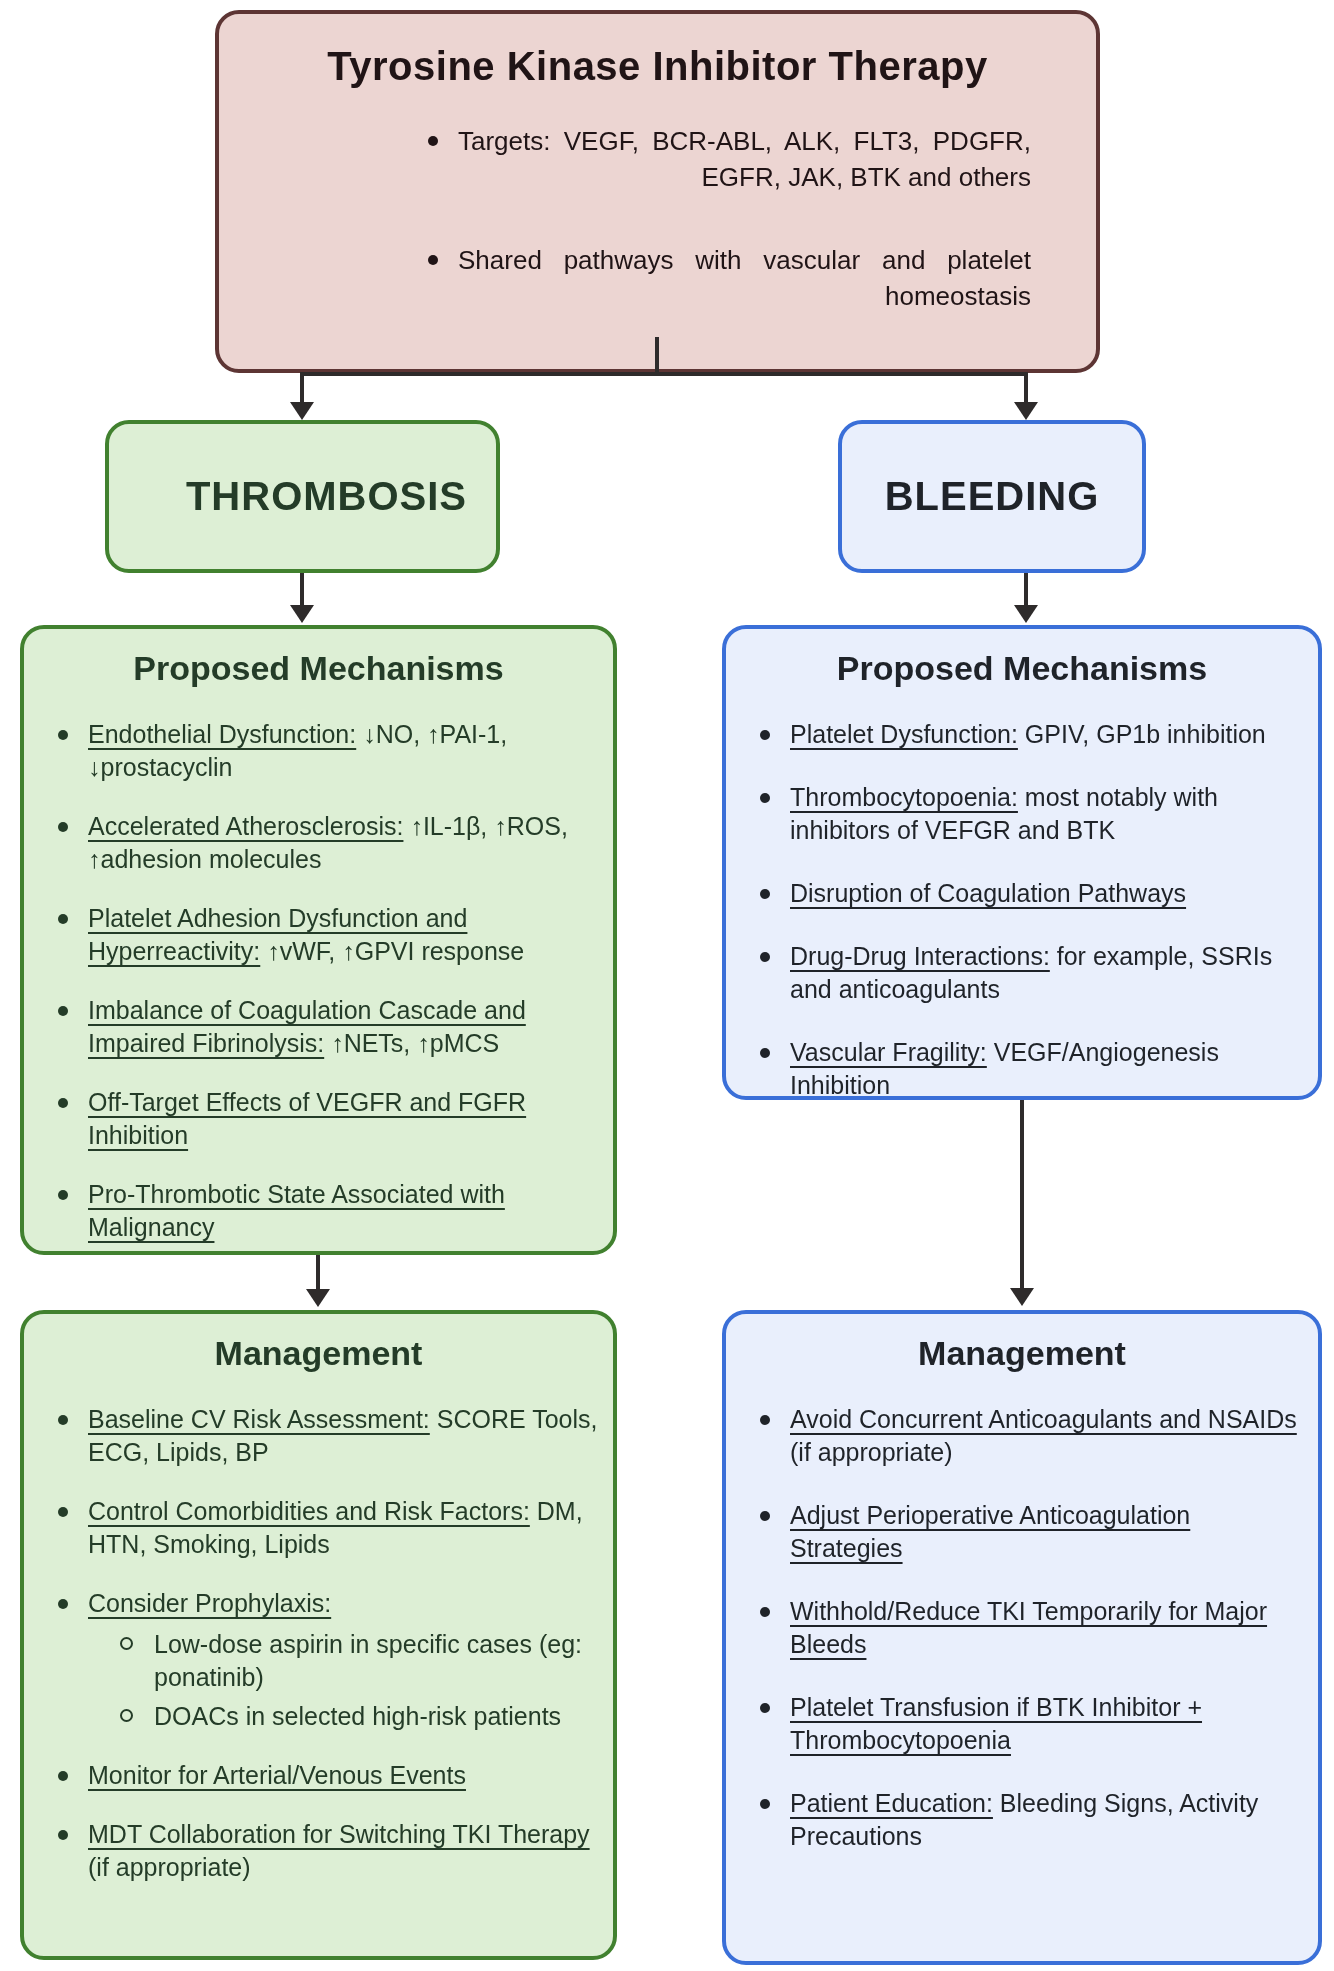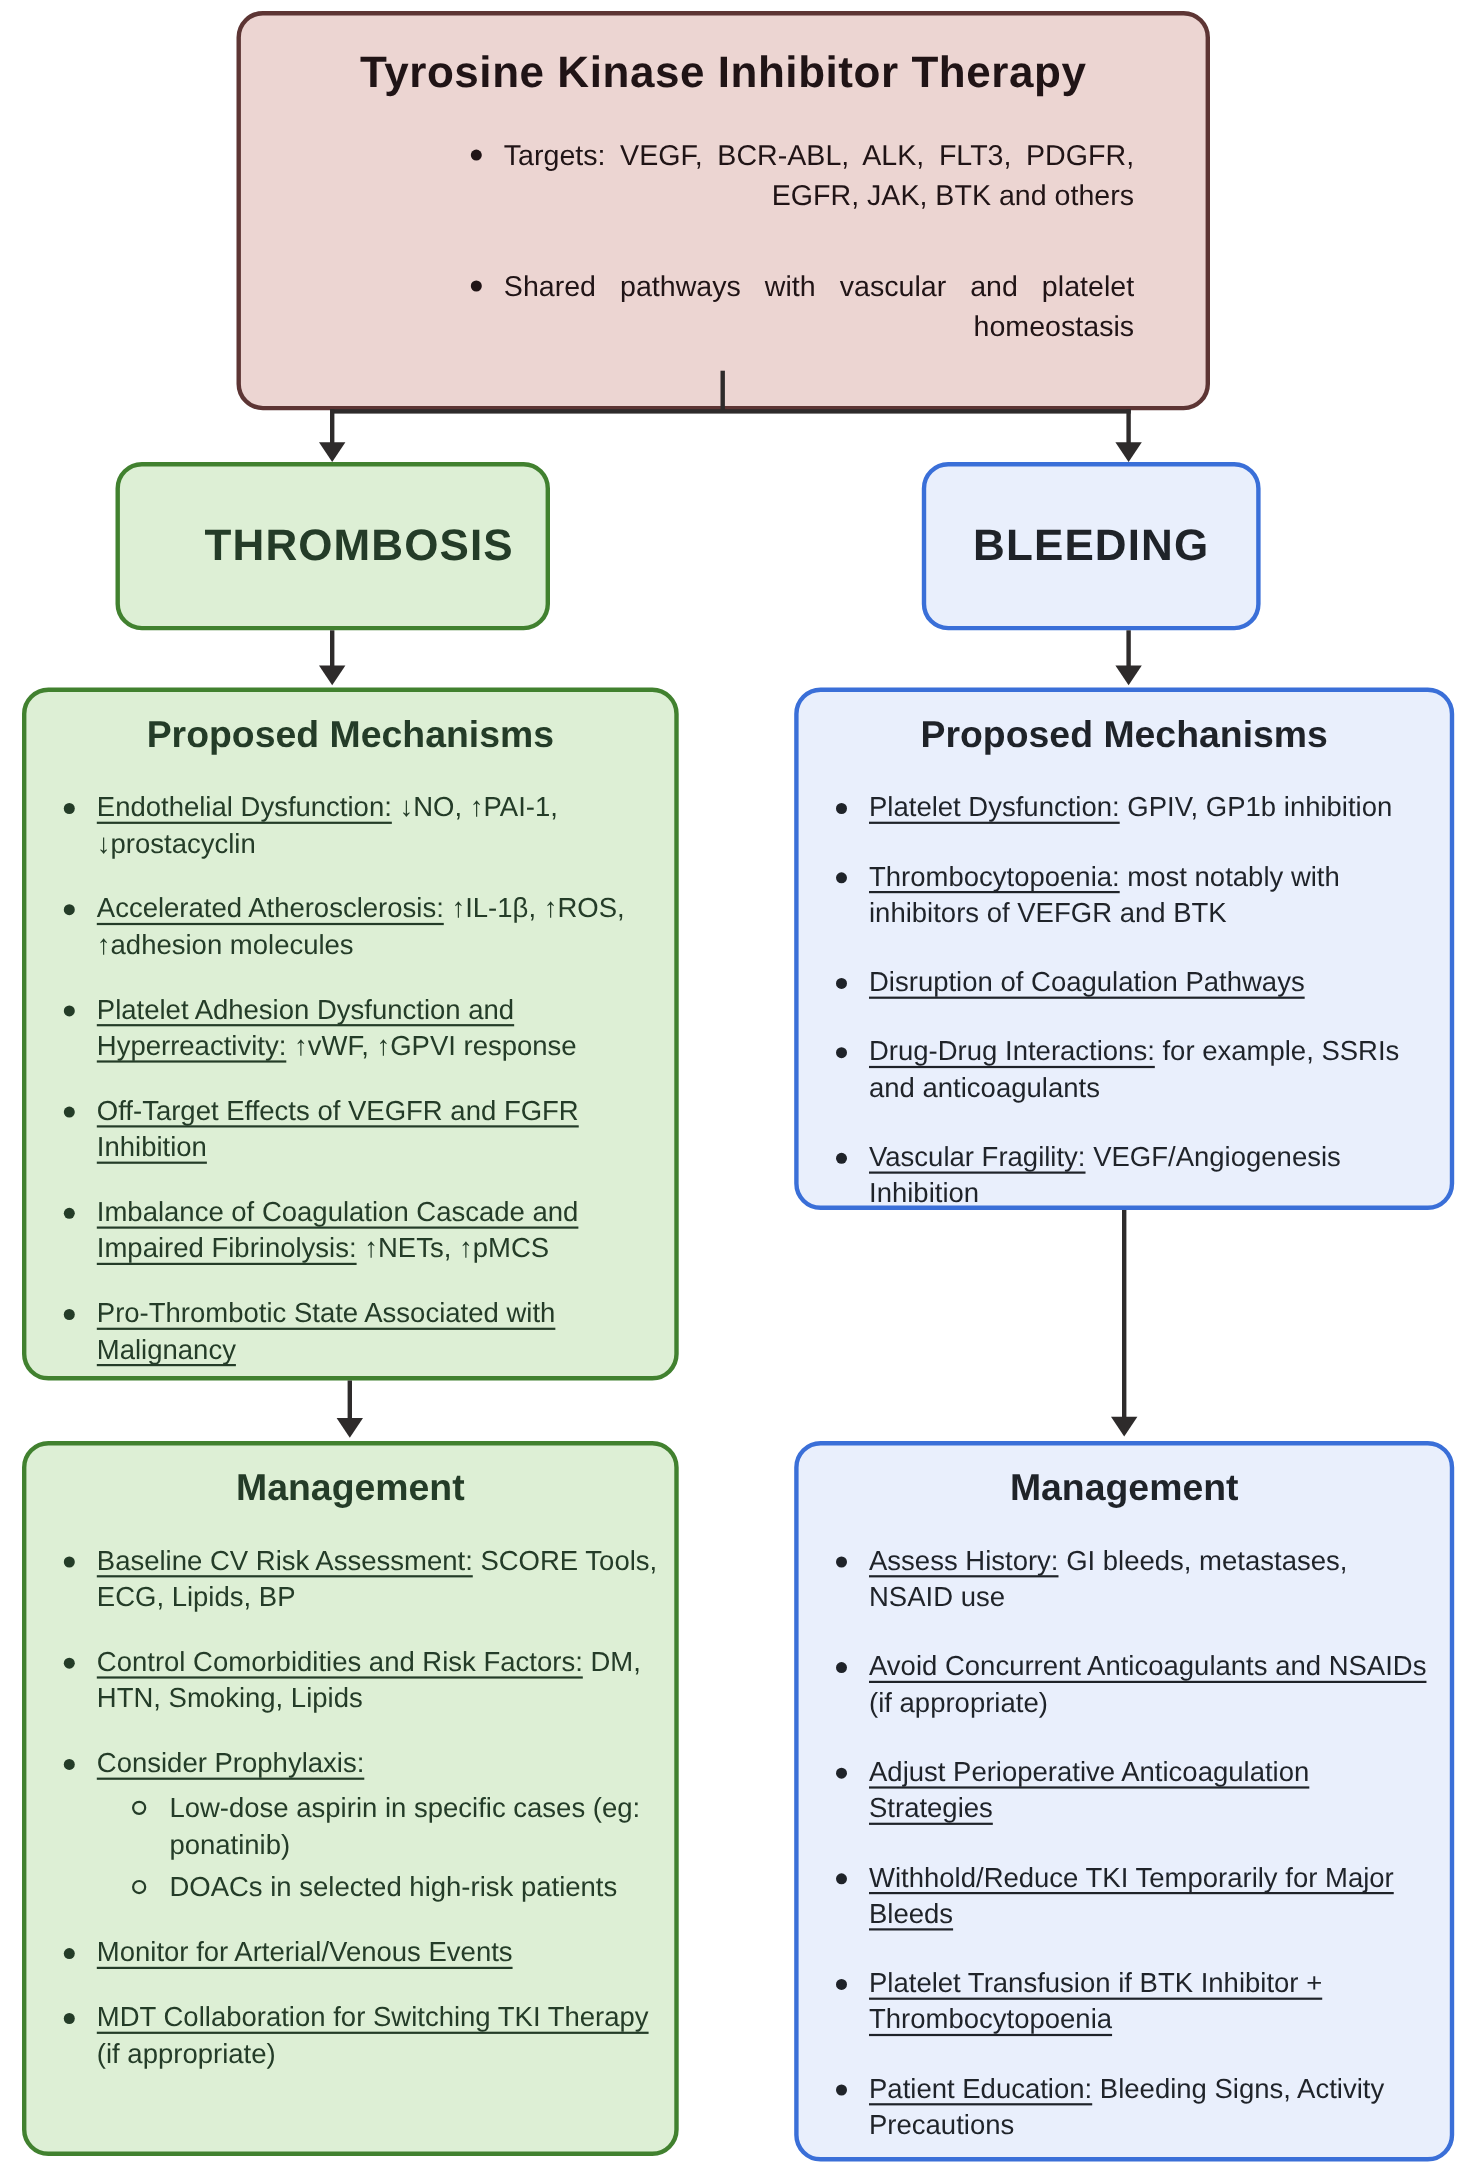--- a/index.html
+++ b/index.html
@@ -74,22 +74,22 @@
   <div class="ahead" style="left:290px;top:605px;"></div>
   <div class="conn v" style="left:1024px;top:573px;height:34px;"></div>
   <div class="ahead" style="left:1014px;top:605px;"></div>
 
   <div class="box green" style="left:20px;top:625px;width:597px;height:630px;">
     <div class="box-title">Proposed Mechanisms</div>
     <ul class="blist">
       <li><span class="u">Endothelial Dysfunction:</span><span> ↓NO, ↑PAI-1, ↓prostacyclin</span></li>
       <li><span class="u">Accelerated Atherosclerosis:</span><span> ↑IL-1β, ↑ROS, ↑adhesion molecules</span></li>
       <li><span class="u">Platelet Adhesion Dysfunction and Hyperreactivity:</span><span> ↑vWF, ↑GPVI response</span></li>
+      <li><span class="u">Imbalance of Coagulation Cascade and Impaired Fibrinolysis:</span><span> ↑NETs, ↑pMCS</span></li>
       <li><span class="u">Off-Target Effects of VEGFR and FGFR Inhibition</span><span></span></li>
-      <li><span class="u">Imbalance of Coagulation Cascade and Impaired Fibrinolysis:</span><span> ↑NETs, ↑pMCS</span></li>
       <li><span class="u">Pro-Thrombotic State Associated with Malignancy</span><span></span></li>
     </ul>
   </div>
 
   <div class="box blue" style="left:722px;top:625px;width:600px;height:475px;">
     <div class="box-title">Proposed Mechanisms</div>
     <ul class="blist">
       <li><span class="u">Platelet Dysfunction:</span><span> GPIV, GP1b inhibition</span></li>
       <li><span class="u">Thrombocytopoenia:</span><span> most notably with inhibitors of VEFGR and BTK</span></li>
       <li><span class="u">Disruption of Coagulation Pathways</span><span></span></li>
@@ -116,21 +116,20 @@
         </ul>
       </li>
       <li><span class="u">Monitor for Arterial/Venous Events</span><span></span></li>
       <li><span class="u">MDT Collaboration for Switching TKI Therapy</span><span> (if appropriate)</span></li>
     </ul>
   </div>
 
   <div class="box blue" style="left:722px;top:1310px;width:600px;height:655px;">
     <div class="box-title">Management</div>
     <ul class="blist">
-      <li><span class="u">Assess History:</span><span> GI bleeds, metastases, NSAID use</span></li>
       <li><span class="u">Avoid Concurrent Anticoagulants and NSAIDs</span><span> (if appropriate)</span></li>
       <li><span class="u">Adjust Perioperative Anticoagulation Strategies</span><span></span></li>
       <li><span class="u">Withhold/Reduce TKI Temporarily for Major Bleeds</span><span></span></li>
       <li><span class="u">Platelet Transfusion if BTK Inhibitor + Thrombocytopoenia</span><span></span></li>
       <li><span class="u">Patient Education:</span><span> Bleeding Signs, Activity Precautions</span></li>
     </ul>
   </div>
 
 </div>
 

